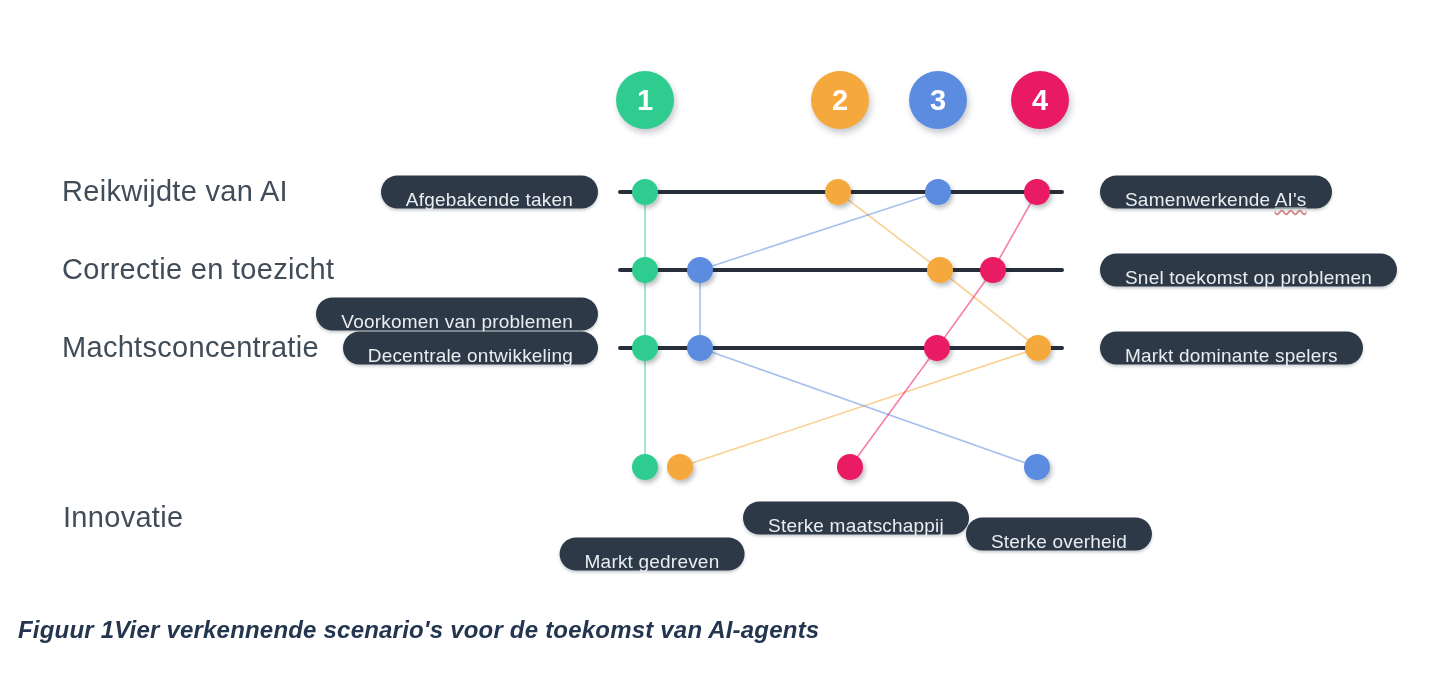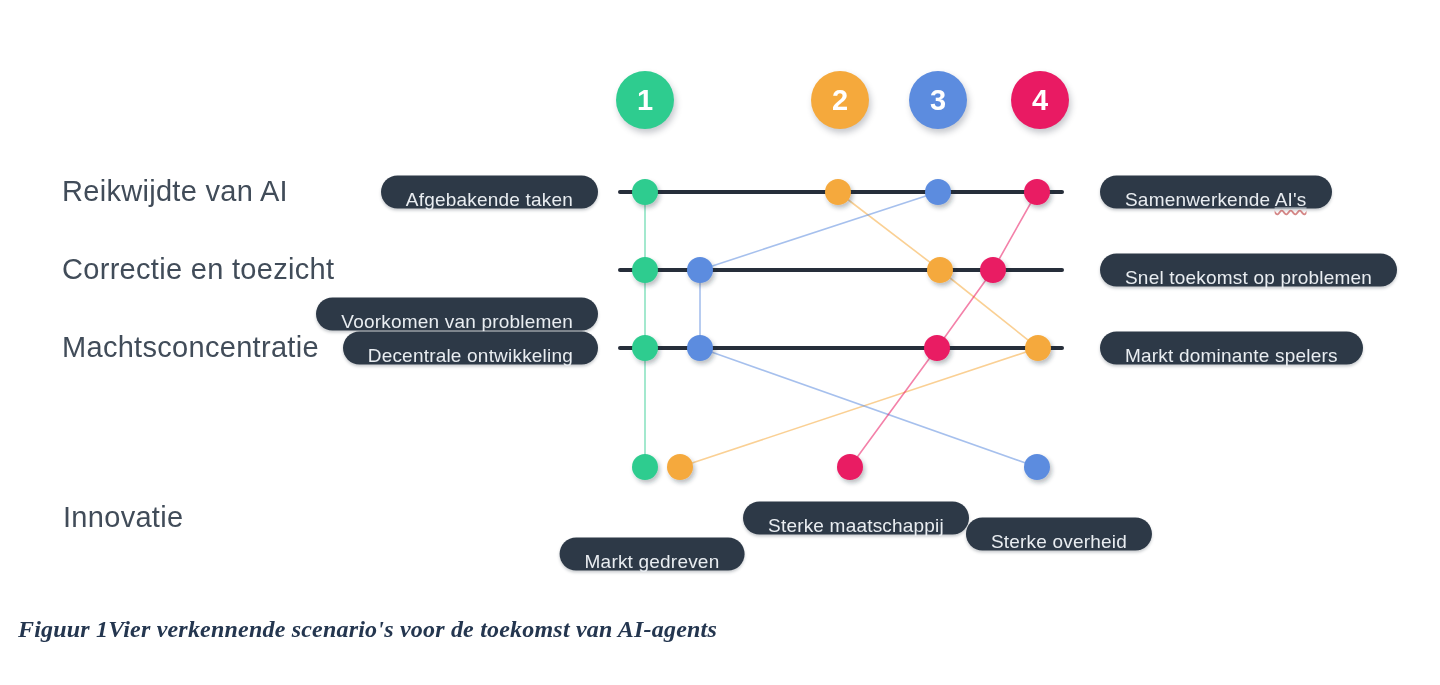--- a/index.html
+++ b/index.html
@@ -70,21 +70,20 @@
   .caption {
     position: absolute;
     left: 18px;
     top: 616px;
     font-size: 24px;
     font-style: italic;
     font-weight: 600;
     color: #24364f;
     letter-spacing: 0.2px;
     white-space: nowrap;
-    font-family: Liberation Serif, serif;
   }
 </style>
 </head>
 <body>
 
 <div class="stage">
   <svg class="links" id="links" viewBox="0 0 1440 685">
     <defs>
       <filter id="ds" x="-50%" y="-50%" width="200%" height="200%">
         <feDropShadow dx="2" dy="3" stdDeviation="2" flood-color="#1e2836" flood-opacity="0.3"></feDropShadow>

